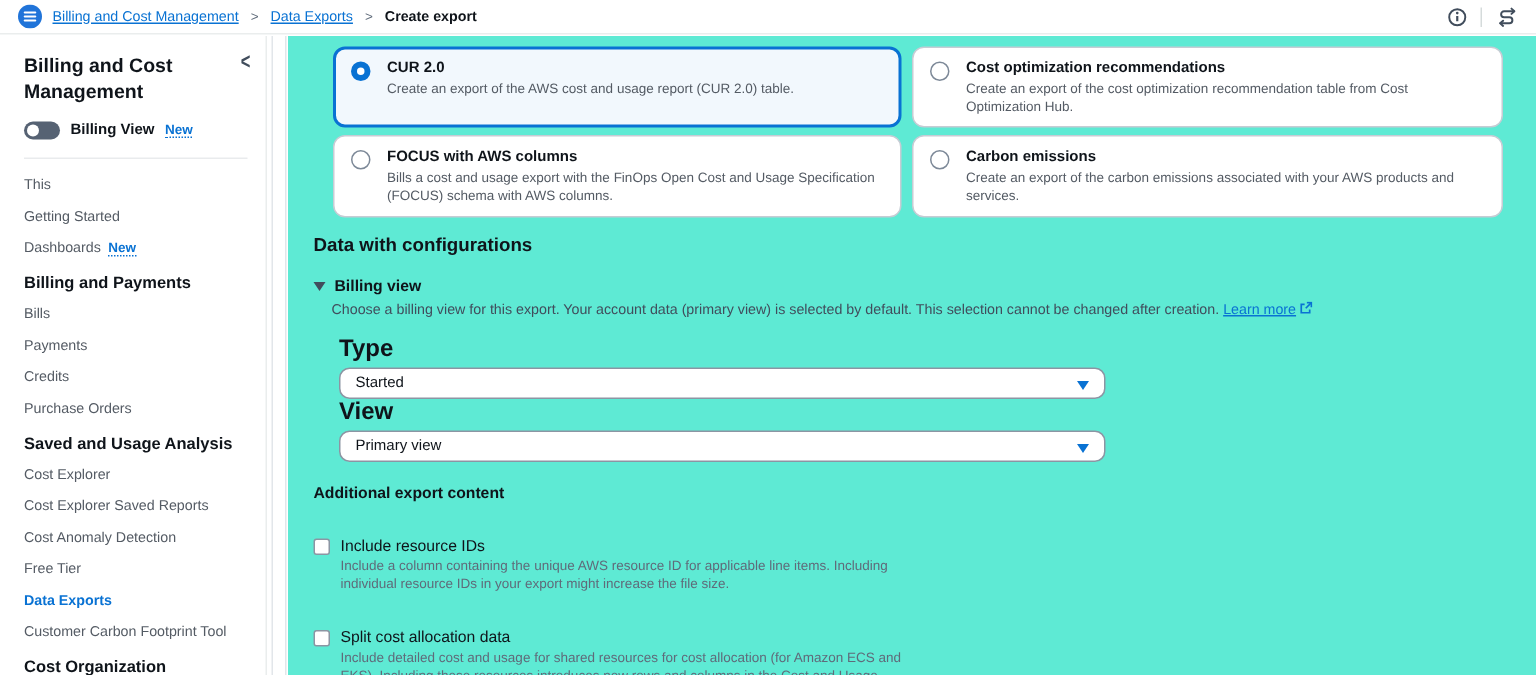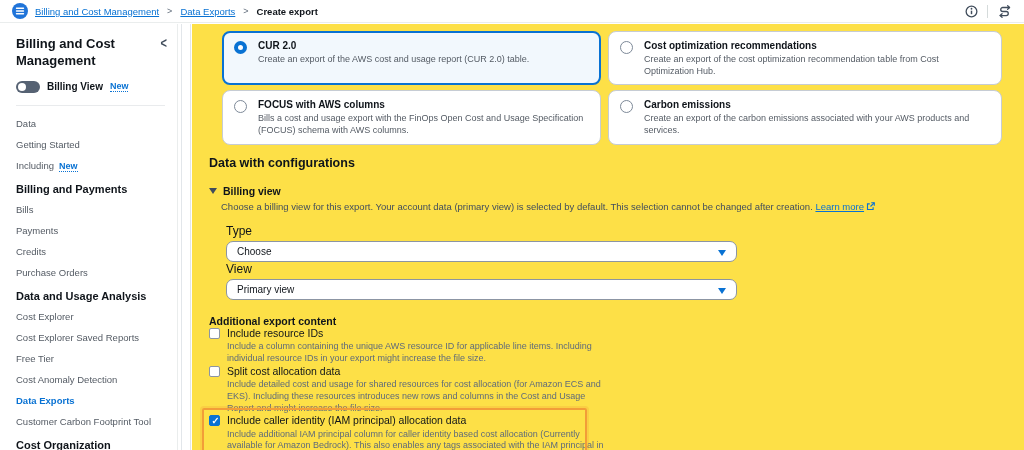--- a/index.html
+++ b/index.html
@@ -32,21 +32,21 @@
   .sb-item { display:block; font-size:9.5px; color:#545b64; padding:5px 0; cursor:pointer; text-decoration:none; }
   .sb-item .badge-new { margin-left:5px; }
   .sb-header { font-size:11px; font-weight:bold; color:#0f141a; padding:7px 0 4px; cursor:default; }
   .sb-item.active { color:#0972d3; font-weight:bold; }
 
   
   .gutter { position:absolute; left:181px; top:24px; width:10px; bottom:0;
     border-left:1px solid #e2e6ea; border-right:1px solid #e2e6ea; background:#fff; cursor:col-resize; }
 
   
-  .main { position:absolute; left:192px; top:24px; right:0; bottom:0; background:#fde047;
+  .main { position:absolute; left:192px; top:24px; right:0; bottom:0; background:#5eead4;
     padding:7px 22px 0 17px; overflow:hidden; }
 
   .tiles { margin-left:13px; display:grid; grid-template-columns:379px 1fr; gap:5px 7px; }
   .tile { position:relative; border:1px solid #c6ccd4; border-radius:8px; background:#fff;
     padding:7px 12px 7px 35px; cursor:pointer; }
   .tile.selected { border:2px solid #0972d3; background:#f2f8fd; padding:6px 11px 6px 34px; }
   .radio { position:absolute; left:11px; top:9px; width:13px; height:13px; border-radius:50%;
     border:1px solid #7d8998; background:#fff; }
   .tile.selected .radio { left:10px; top:8px; border:4.5px solid #0972d3; }
   .tile-title { font-size:10px; font-weight:bold; color:#0f141a; line-height:1.3; }
@@ -55,30 +55,30 @@
   .section-title { font-size:12.5px; font-weight:bold; margin:11px 0 0; color:#0f141a; }
 
   .expander { margin-top:15px; display:flex; align-items:center; gap:6px; cursor:pointer; }
   .caret-down { width:0; height:0; border-left:4.5px solid transparent; border-right:4.5px solid transparent;
     border-top:6px solid #414d5c; }
   .expander-label { font-size:10.5px; font-weight:bold; color:#0f141a; }
   .bv-desc { margin:4px 0 0 12px; font-size:9.5px; color:#414d5c; }
   .learn-more { color:#0972d3; text-decoration:underline; cursor:pointer; }
   .ext-icon { display:inline-block; vertical-align:-1px; margin-left:2px; }
 
-  .field-label { margin:11px 0 3px 17px; font-size:12px; font-weight:normal; color:#0f141a; }
+  .field-label { margin:11px 0 3px 17px; font-size:16px; font-weight:bold; color:#0f141a; }
   .select { margin-left:17px; width:511px; height:21px; border:1px solid #8c95a3; border-radius:7px;
     background:#fff; display:flex; align-items:center; padding:0 10px; font-size:10px; color:#0f141a;
     position:relative; cursor:pointer; }
   .select-caret { position:absolute; right:10px; top:8px; width:0; height:0;
     border-left:4.5px solid transparent; border-right:4.5px solid transparent; border-top:6px solid #0972d3; }
 
   .addl-header { margin-top:15px; font-size:10.5px; font-weight:bold; color:#0f141a; }
 
-  .cb-row { position:relative; padding-left:18px; margin-top:0; }
+  .cb-row { position:relative; padding-left:18px; margin-top:23px; }
   .cb { position:absolute; left:0; top:1px; width:11px; height:11px; border:1px solid #8c95a3;
     border-radius:2px; background:#fff; cursor:pointer; }
   .cb.checked { background:#0972d3; border-color:#0972d3; }
   .cb.checked::after { content:"✓"; position:absolute; left:1.5px; top:-1.5px; color:#fff;
     font-size:9.5px; font-weight:bold; }
   .cb-label { font-size:10.5px; color:#0f141a; line-height:1.2; }
   .cb-desc { font-size:9px; color:#5f6b7a; line-height:1.3; max-width:378px; margin-top:2px; }
   .annotation-box { position:absolute; left:-7px; top:-6px; width:385px; height:52px;
     border:2px solid #f29d38; border-radius:2px; box-shadow:0 0 0 2px rgba(242,157,56,0.25);
     pointer-events:none; }
@@ -124,33 +124,33 @@
 <div class="sidebar">
   <div class="sb-title">Billing and Cost Management</div>
   <span class="sb-collapse">&lt;</span>
   <div class="sb-toggle-row">
     <span class="toggle"></span>
     <span class="sb-toggle-label">Billing View</span>
     <span class="badge-new">New</span>
   </div>
   <div class="sb-divider"></div>
 
-  <a class="sb-item">Data</a>
+  <a class="sb-item">This</a>
   <a class="sb-item">Getting Started</a>
-  <a class="sb-item"><span>Including</span><span class="badge-new">New</span></a>
+  <a class="sb-item"><span>Dashboards</span><span class="badge-new">New</span></a>
   <div class="sb-header">Billing and Payments</div>
   <a class="sb-item">Bills</a>
   <a class="sb-item">Payments</a>
   <a class="sb-item">Credits</a>
   <a class="sb-item">Purchase Orders</a>
-  <div class="sb-header">Data and Usage Analysis</div>
+  <div class="sb-header">Saved and Usage Analysis</div>
   <a class="sb-item">Cost Explorer</a>
   <a class="sb-item">Cost Explorer Saved Reports</a>
+  <a class="sb-item">Cost Anomaly Detection</a>
   <a class="sb-item">Free Tier</a>
-  <a class="sb-item">Cost Anomaly Detection</a>
   <a class="sb-item active">Data Exports</a>
   <a class="sb-item">Customer Carbon Footprint Tool</a>
   <div class="sb-header">Cost Organization</div>
 </div>
 
 <div class="gutter"></div>
 
 <div class="main">
 
   <div class="tiles">
@@ -186,21 +186,21 @@
     <span>Choose a billing view for this export. Your account data (primary view) is selected by default. This selection cannot be changed after creation.</span>
     <a class="learn-more">Learn more</a><span class="ext-icon"><svg width="9" height="9" viewBox="0 0 12 12" fill="none" stroke="#0972d3" stroke-width="1.5">
           <path d="M5 2.5 H2 v7.5 h7.5 V7"></path>
           <path d="M7 1 h4 v4"></path>
           <path d="M11 1 L6 6"></path>
         </svg></span>
   </div>
 
   <div class="field-label">Type</div>
   <div class="select">
-    <span>Choose</span>
+    <span>Started</span>
     <span class="select-caret"></span>
   </div>
 
   <div class="field-label" style="margin-top:0">View</div>
   <div class="select">
     <span>Primary view</span>
     <span class="select-caret"></span>
   </div>
 
   <div class="addl-header">Additional export content</div>

